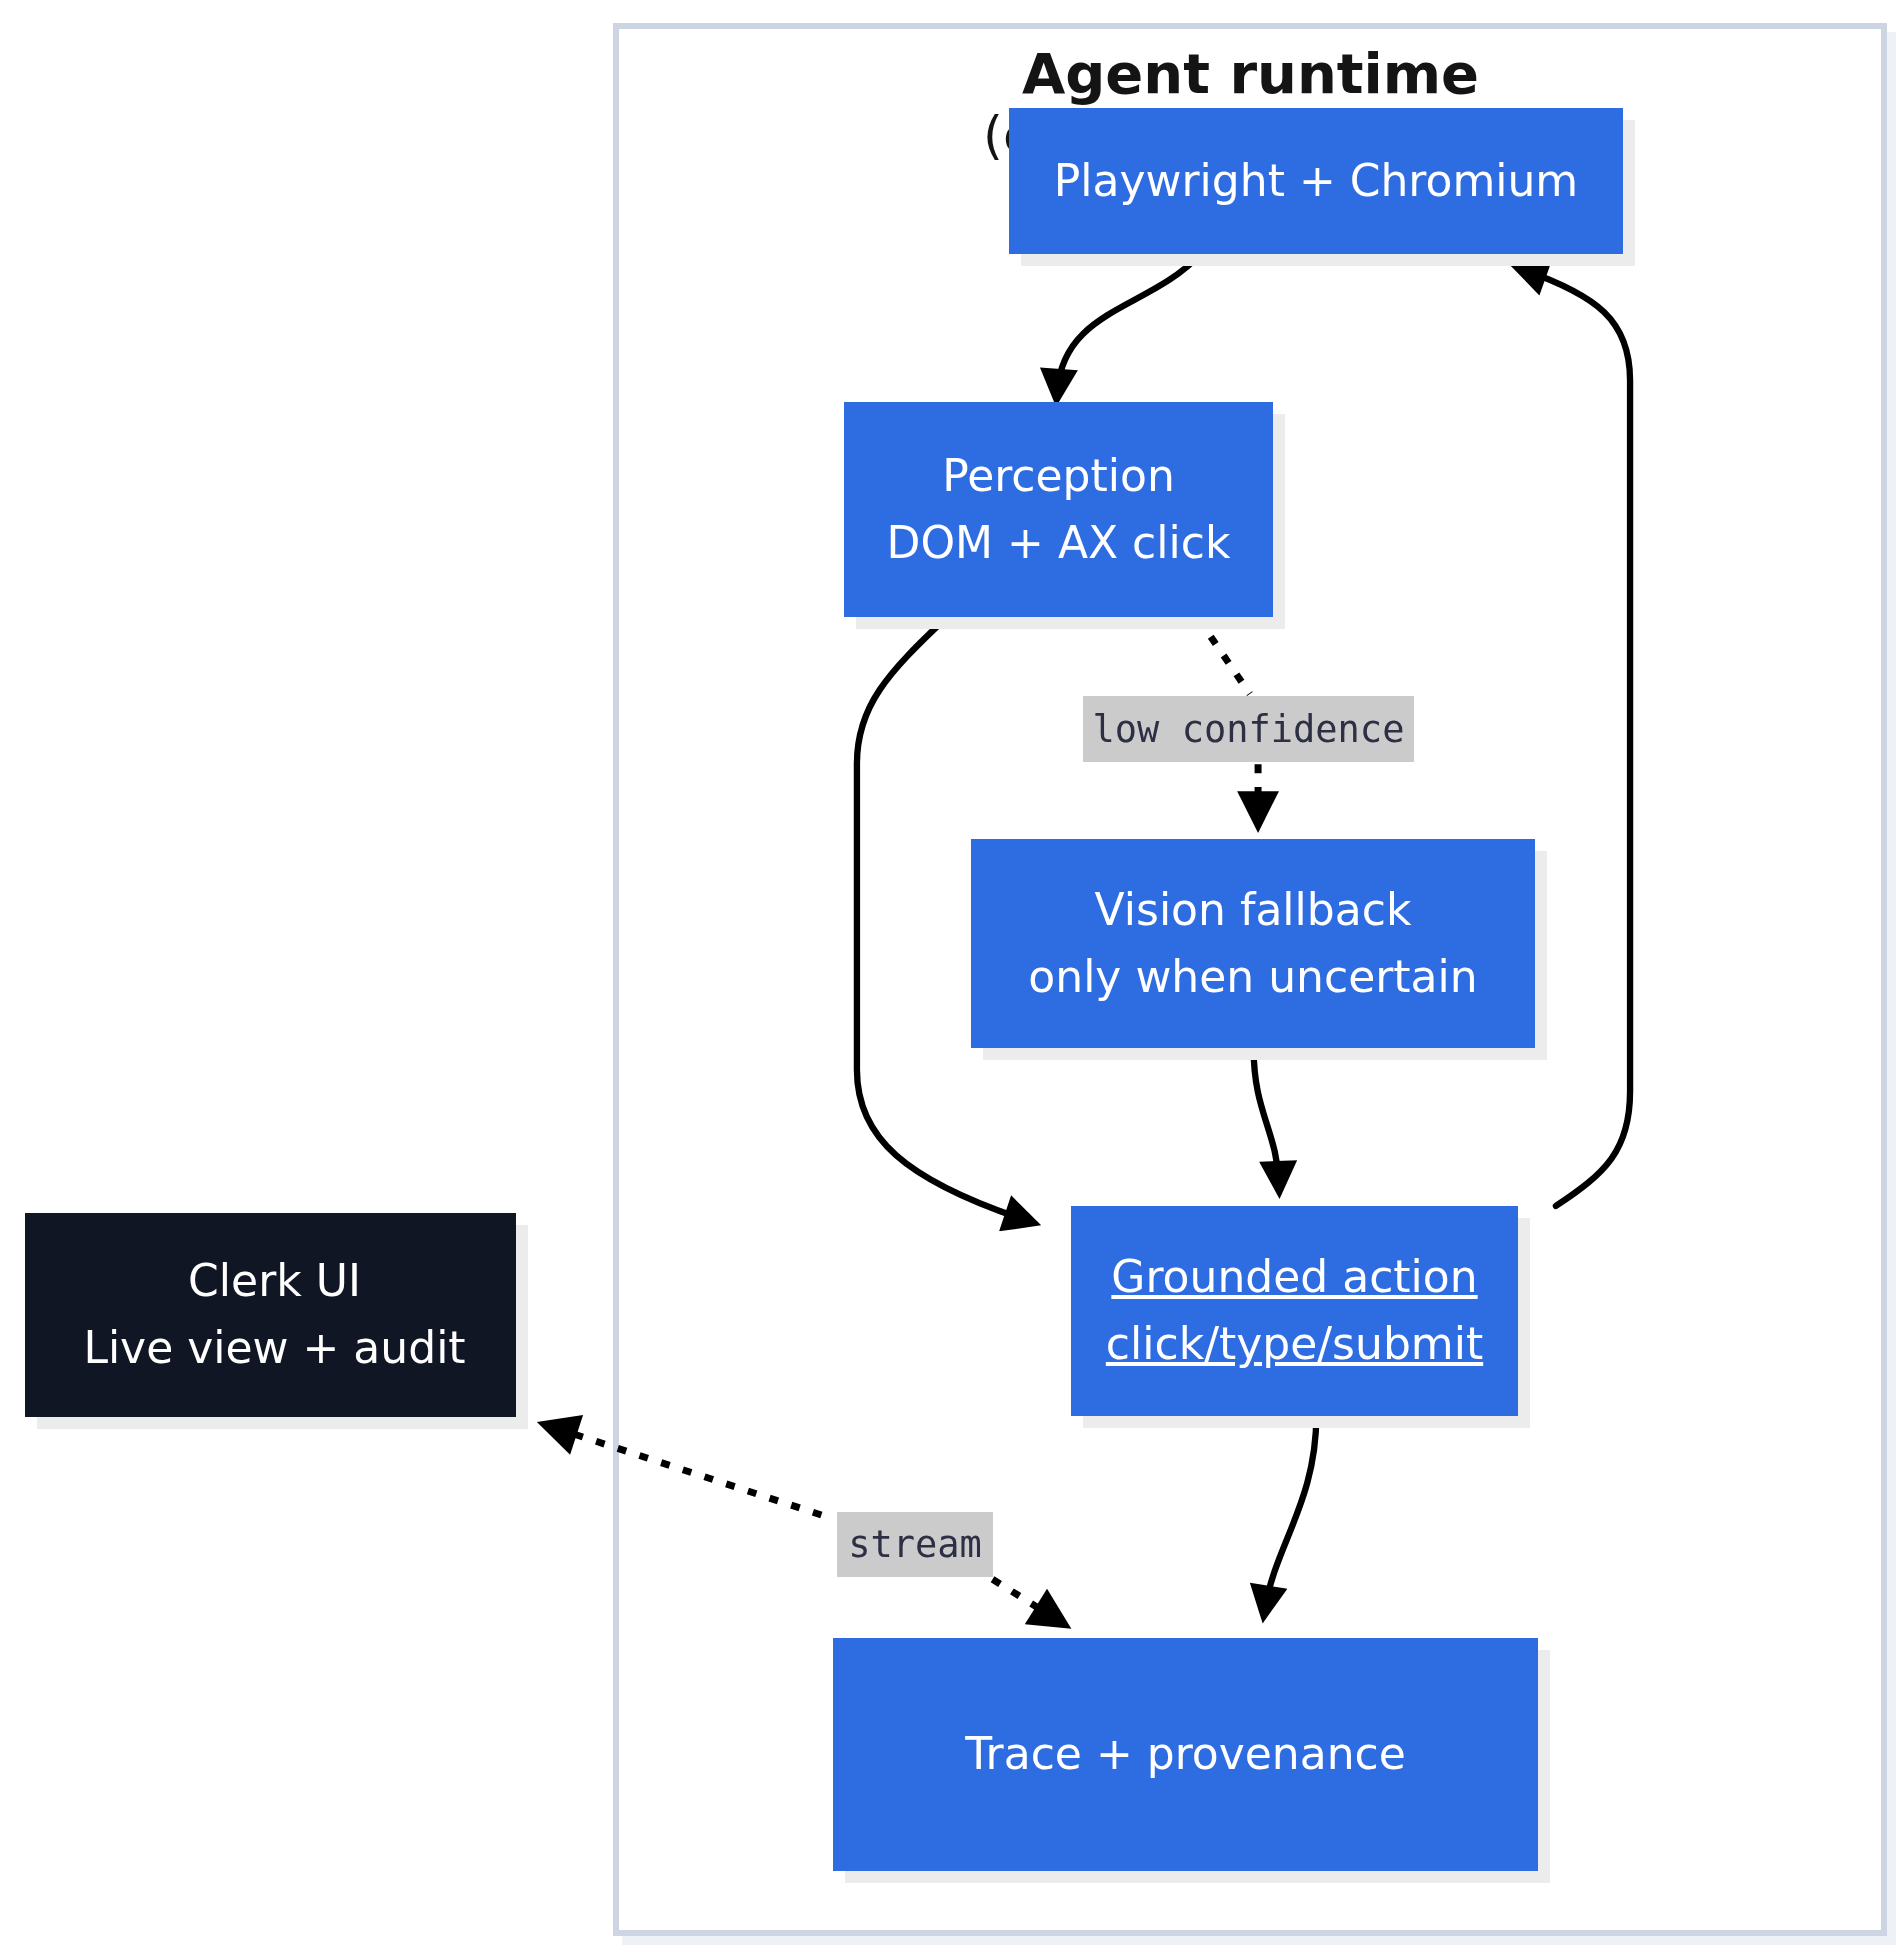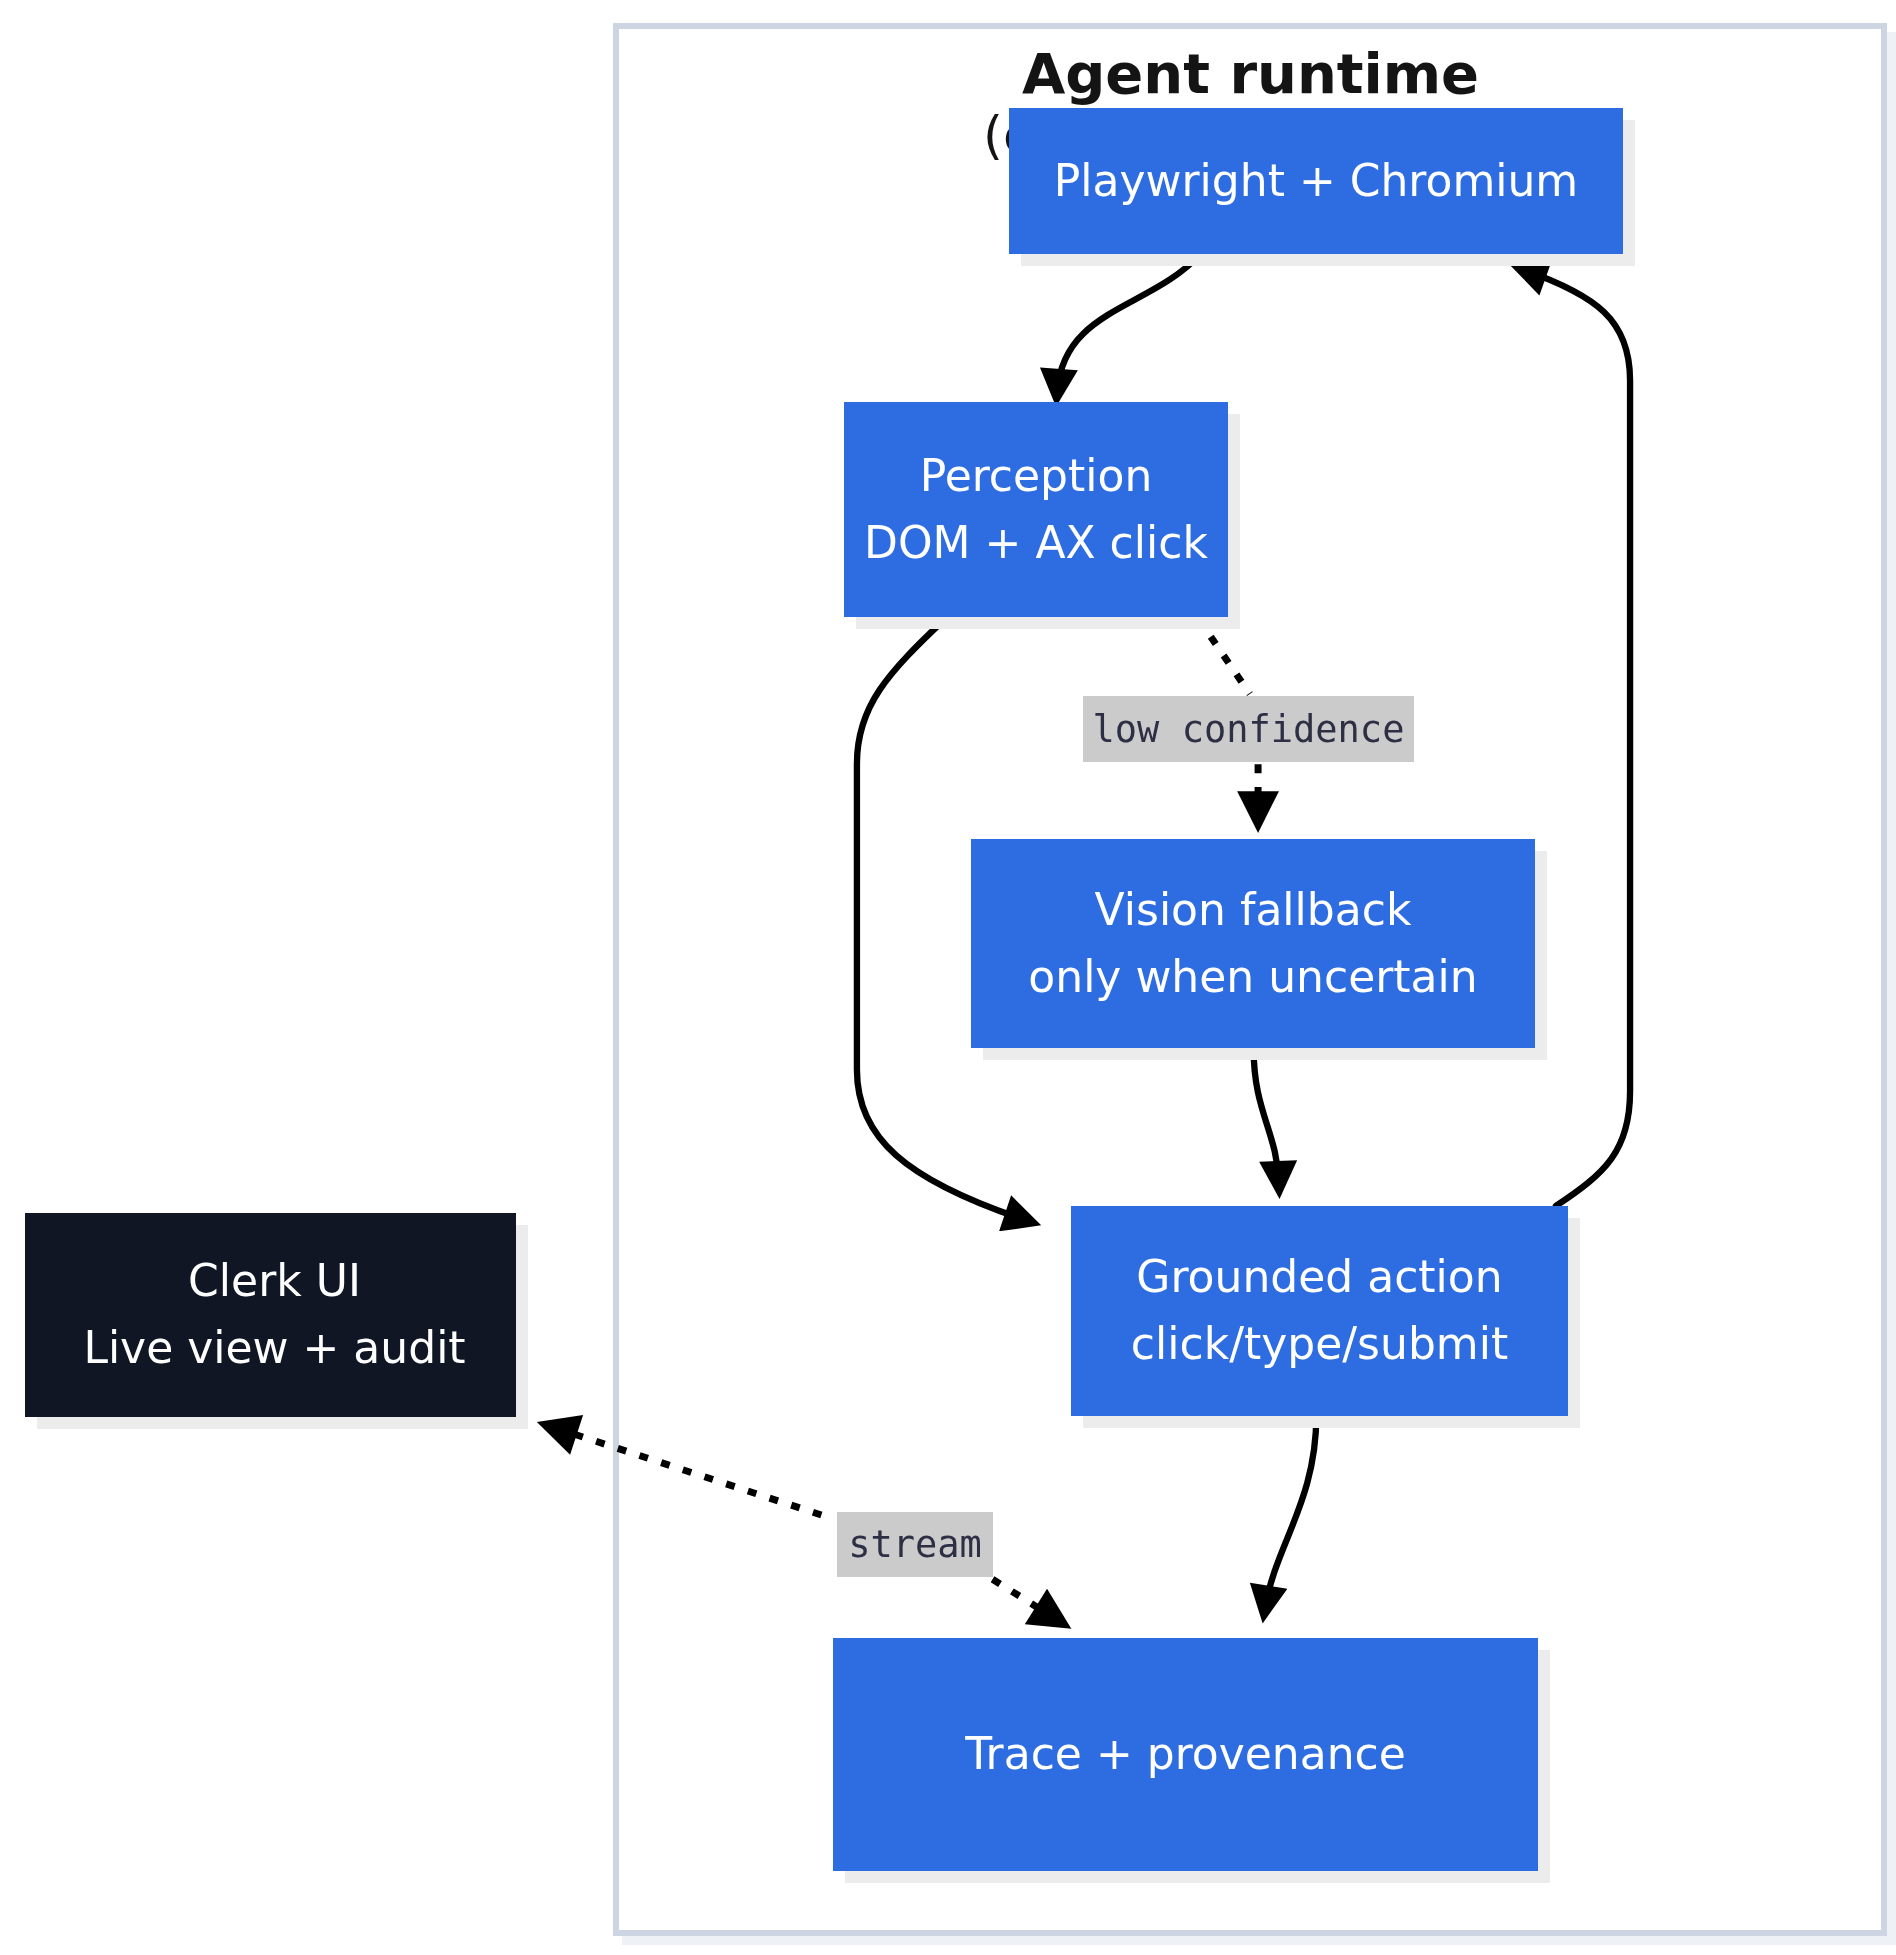--- a/index.html
+++ b/index.html
@@ -86,23 +86,23 @@
     font-weight: 500;
     text-align: center;
     line-height: 1.15;
     z-index: 3;
     box-shadow: 12px 12px 0 var(--shadow, #ececec);
   }
   .node.blue { background: var(--node-blue, #2e6ce1); }
   .node.dark { background: var(--node-dark, #101623); padding-left: 8px; }
 
   .node-playwright { left: 1009px; top: 108px;  width: 614px;  height: 146px; }
-  .node-perception { left: 844px; top: 402px;  width: 384px;  height: 215px; }
+  .node-perception { left: 844px; top: 402px;  width: 429px;  height: 215px; }
   .node-vision     { left: 971px; top: 839px; width: 564px;  height: 209px; }
-  .node-grounded   { left: 1071px; top: 1206px; width: 497px;  height: 210px; }
+  .node-grounded   { left: 1071px; top: 1206px; width: 447px;  height: 210px; text-decoration: underline; }
   .node-clerk      { left: 25px;   top: 1213px; width: 483px;  height: 204px; }
   .node-trace      { left: 833px; top: 1638px; width: 705px; height: 233px; }
 
   .edge-label {
     position: absolute;
     background: var(--label-bg, #cbcbcb);
     color: var(--label-text, #2d2f45);
     font-family: "DejaVu Sans Mono", "Liberation Mono", monospace;
     font-size: 37px;
     font-weight: 500;

